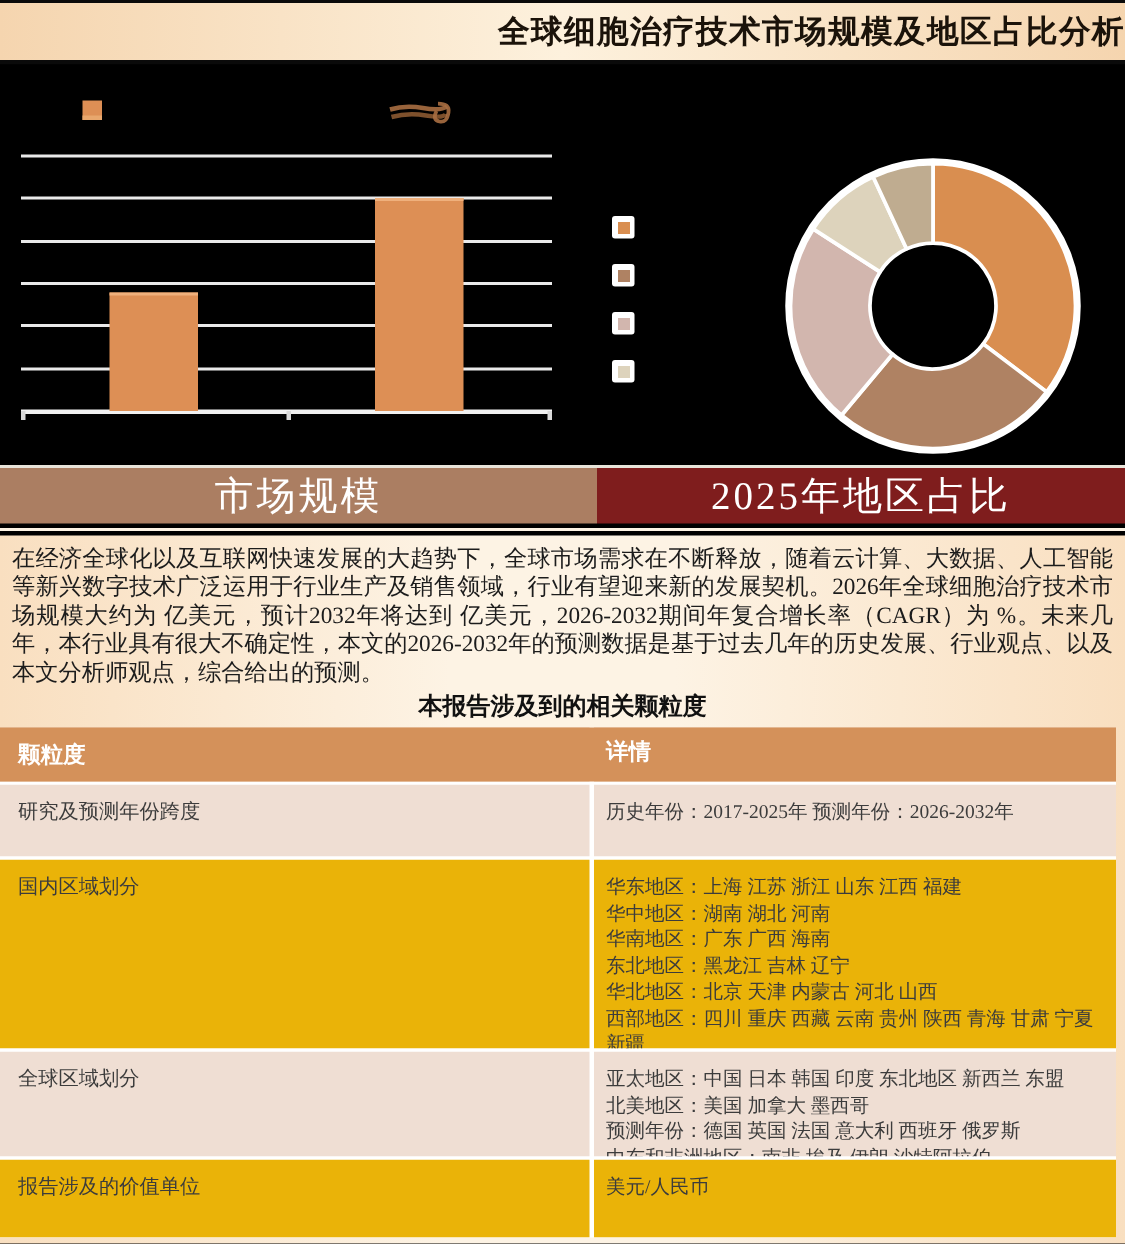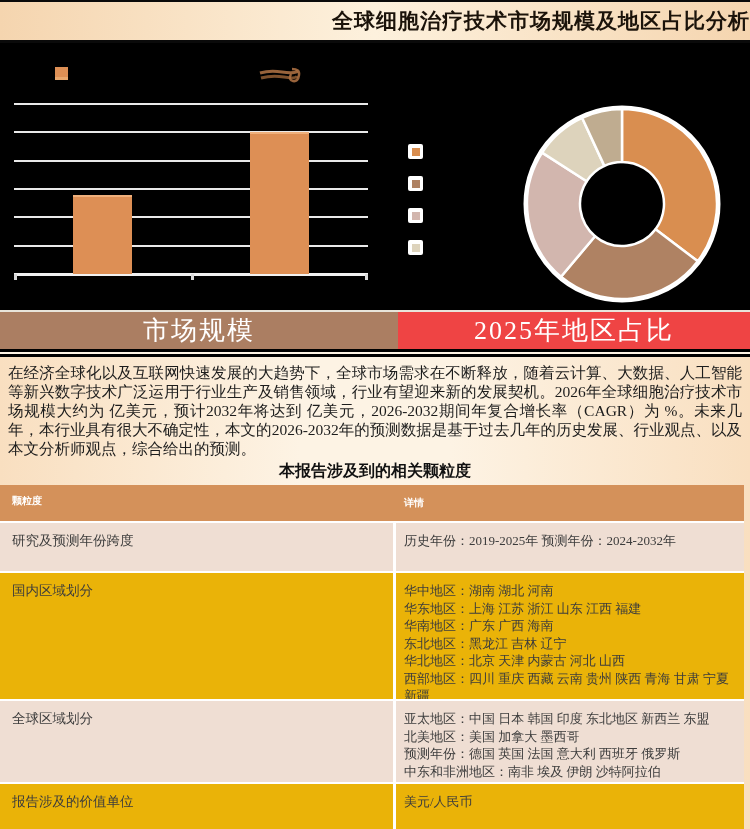--- a/index.html
+++ b/index.html
@@ -34,39 +34,39 @@
   .legend-swatch{
     width:15px;height:15px;background:#fff;border-radius:2px;margin-bottom:17px;
     display:flex;align-items:center;justify-content:center;
   }
   .legend-swatch .inner{width:8px;height:8px;}
   
   .banner-row{display:flex;height:37px;border-top:2px solid #e8e4da;}
   .banner{display:flex;align-items:center;justify-content:center;
     color:#fff;font-size:26px;letter-spacing:2px;}
   .banner.left{width:398px;background:#ab7e62;}
-  .banner.right{flex:1;background:#ef4444;text-align:right;}
+  .banner.right{flex:1;background:#7f1d1d;text-align:right;}
   .divider{height:3px;background:#000;border-bottom:2px solid #000;}
   .divider .white{height:2px;background:#fdf3e4;margin-top:3px;}
   
   .content{
     height:486px;
     background:linear-gradient(90deg,#f9dfc0 0%,#fdf3e4 40%,#fdf3e4 60%,#f9dfc0 100%);
   }
   .intro{
     margin:0;padding:6px 8px 2px 8px;font-size:15.5px;line-height:19px;
     color:#1c1c1c;text-align:justify;
   }
   .table-title{
     margin:1px 0 3px 0;text-align:center;font-size:16px;font-weight:bold;color:#111;
   }
   .gran-table{width:744px;background:#fff;}
   .trow{display:flex;margin-bottom:2px;overflow:hidden;box-sizing:border-box;}
   .trow.header{height:36px;background:#d4915a;}
-  .trow.header .tcell{color:#fff;font-weight:bold;font-size:10px;padding-top:9px;}
+  .trow.header .tcell{color:#fff;font-weight:bold;font-size:15px;padding-top:9px;}
   .tcell{box-sizing:border-box;overflow:hidden;}
   .tcell-label{width:393px;margin-right:3px;padding:9px 6px 0 12px;font-size:13.5px;color:#3c3c3c;}
   .tcell-detail{flex:1;padding:9px 4px 0 8px;font-size:13px;line-height:17.5px;color:#3c3c3c;}
   .trow.dark .tcell{background:#efded3;}
   .trow.light .tcell{background:#eab308;}
   .trow.header .tcell{background:#d4915a;}
 </style>
 </head>
 <body>
 
@@ -137,35 +137,35 @@
 
   <div class="gran-table">
     <div class="trow header">
       <div class="tcell tcell-label">颗粒度</div>
       <div class="tcell tcell-detail">详情</div>
     </div>
     <div id="table-rows">
         <div class="trow dark" style="height: 48px;">
           <div class="tcell tcell-label">研究及预测年份跨度</div>
           <div class="tcell tcell-detail">
-            <div>历史年份：2019-2025年 预测年份：2024-2032年</div>
+            <div>历史年份：2017-2025年 预测年份：2026-2032年</div>
           </div>
         </div>
         <div class="trow light" style="height: 126px;">
           <div class="tcell tcell-label">国内区域划分</div>
           <div class="tcell tcell-detail">
+            <div>华东地区：上海 江苏 浙江 山东 江西 福建</div>
             <div>华中地区：湖南 湖北 河南</div>
-            <div>华东地区：上海 江苏 浙江 山东 江西 福建</div>
             <div>华南地区：广东 广西 海南</div>
             <div>东北地区：黑龙江 吉林 辽宁</div>
             <div>华北地区：北京 天津 内蒙古 河北 山西</div>
             <div>西部地区：四川 重庆 西藏 云南 贵州 陕西 青海 甘肃 宁夏 新疆</div>
           </div>
         </div>
-        <div class="trow dark" style="height: 81px;">
+        <div class="trow dark" style="height: 70px;">
           <div class="tcell tcell-label">全球区域划分</div>
           <div class="tcell tcell-detail">
             <div>亚太地区：中国 日本 韩国 印度 东北地区 新西兰 东盟</div>
             <div>北美地区：美国 加拿大 墨西哥</div>
             <div>预测年份：德国 英国 法国 意大利 西班牙 俄罗斯</div>
             <div>中东和非洲地区：南非 埃及 伊朗 沙特阿拉伯</div>
           </div>
         </div>
         <div class="trow light" style="height: 52px;">
           <div class="tcell tcell-label">报告涉及的价值单位</div>

